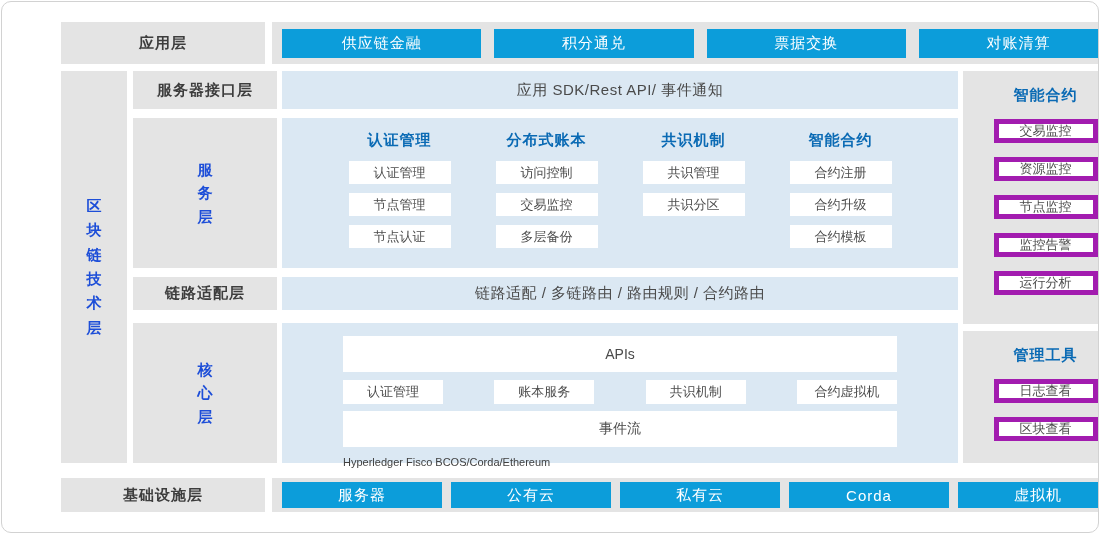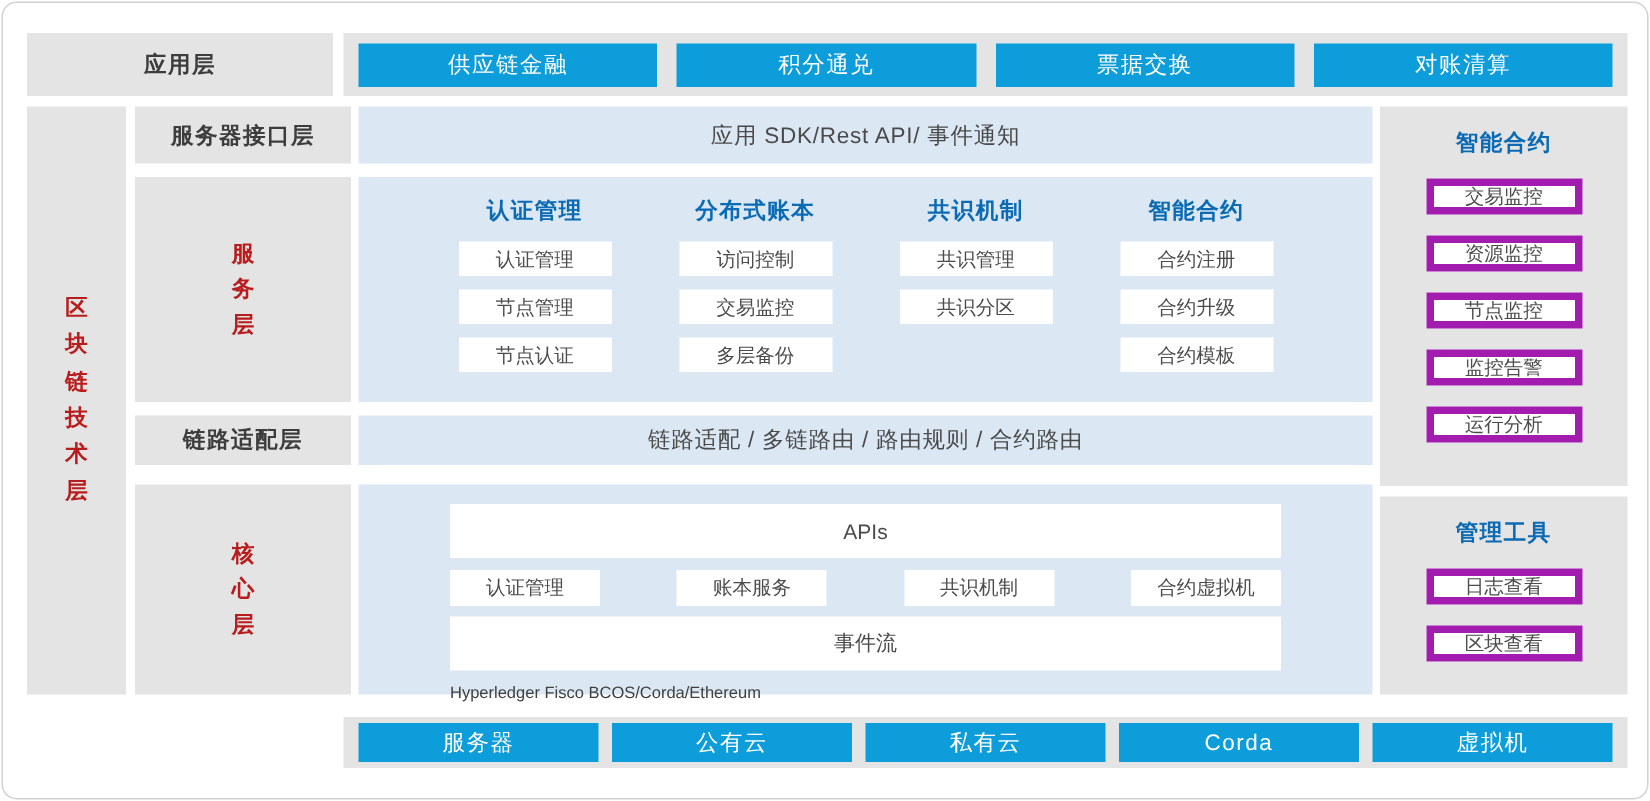--- a/index.html
+++ b/index.html
@@ -6,31 +6,31 @@
   html,body { margin:0; padding:0; background:#ffffff; }
   body { font-family:"Liberation Sans","DejaVu Sans",sans-serif; color:#3d3d3d; }
 
   .frame {
     position:relative; width:1098px; height:532px; margin:1px;
     background:#ffffff; border:1px solid #d2d2d2; border-radius:10px;
     overflow:hidden;
   }
 
   
-  .abs { position:absolute; }
+  .abs { position:absolute;margin-left:43px; }
   .gbox { background:#e4e4e4; }
   .bbox { background:#dbe8f3; }
   .layer-label {
     display:flex; align-items:center; justify-content:center;
     font-size:15px; font-weight:bold; color:#3d3d3d; letter-spacing:1px;
   }
   .v-label {
     width:1.15em; margin:0 auto; word-break:break-all;
     line-height:1.55; text-align:center;
-    font-weight:bold; font-size:15px; color:#b91c1c;
+    font-weight:bold; font-size:15px; color:#1d4ed8;
   }
 
   
   .top-label  { left:16px;  top:20px; width:204px; height:42px; }
   .top-strip  { left:227px; top:20px; width:856px; height:42px; background:#e4e4e4;
                 display:flex; align-items:center; gap:13px; padding:12px 10px; }
   .blue-btn   { flex:1; height:29px; background:#0c9dda; color:#ffffff;
                 display:flex; align-items:center; justify-content:center;
                 font-size:15px; letter-spacing:1px; }
 
@@ -210,20 +210,21 @@
   <div class="abs gbox panel panel-2">
     <div class="panel-head">管理工具</div>
     <div class="panel-items">
 
         <div class="panel-item">日志查看</div>
 
         <div class="panel-item">区块查看</div>
       </div>
   </div>
 
+  <div class="abs gbox layer-label bot-label">基础设施层</div>
   <div class="abs bot-strip">
 
       <div class="blue-btn">服务器</div>
 
       <div class="blue-btn">公有云</div>
 
       <div class="blue-btn">私有云</div>
 
       <div class="blue-btn">Corda</div>
 

